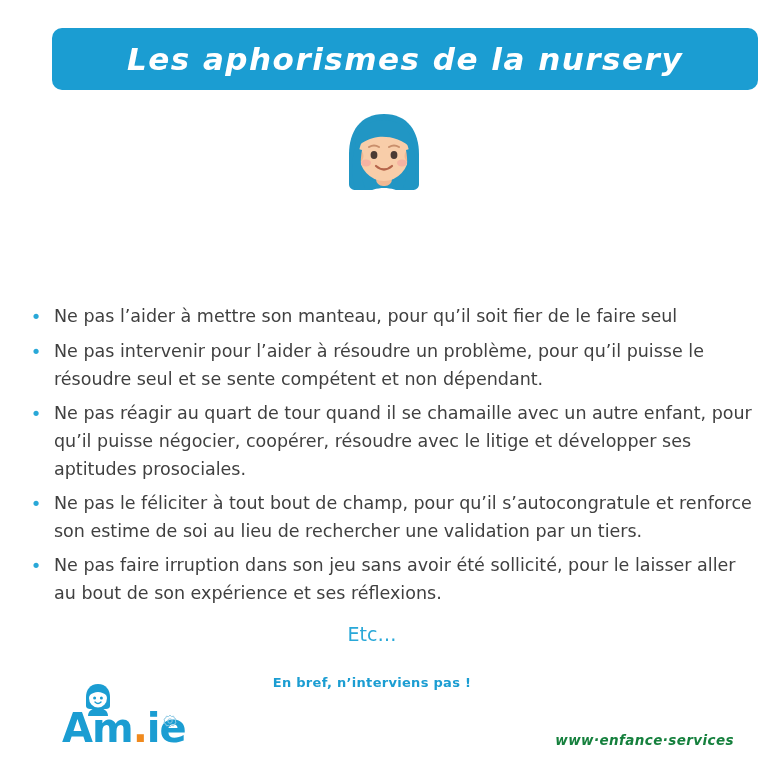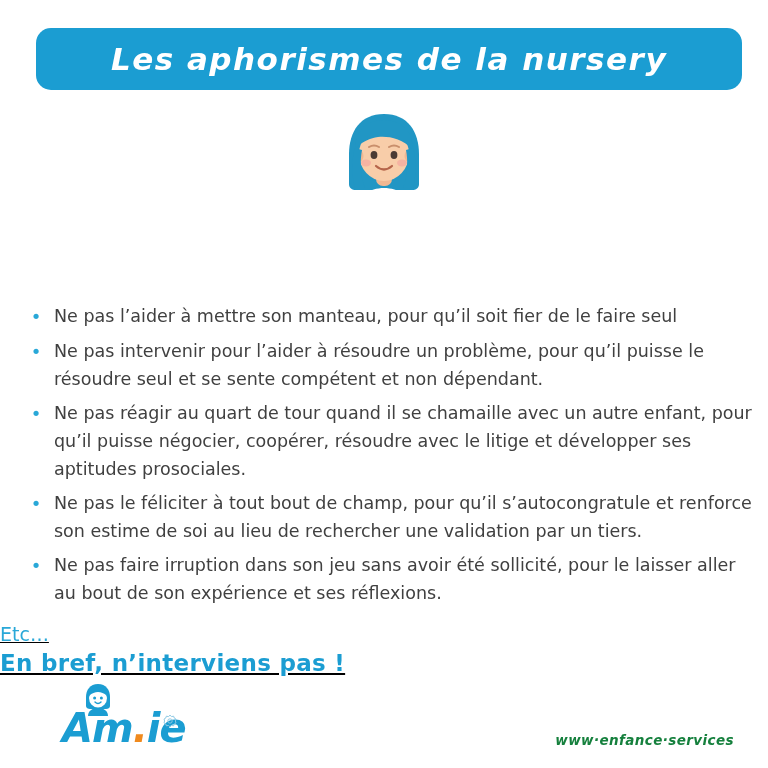--- a/index.html
+++ b/index.html
@@ -17,26 +17,26 @@
   .page {
     position: relative;
     width: 768px;
     height: 768px;
     box-sizing: border-box;
   }
 
   
   .title-banner {
     position: absolute;
-    left: 36px;
+    left: 52px;
     top: 28px;
     width: 706px;
     height: 62px;
     background: #1b9dd2;
-    border-radius: 15px;
+    border-radius: 10px;
     display: flex;
     align-items: center;
     justify-content: center;
     box-sizing: border-box;
   }
   .title-text {
     color: #ffffff;
     font-family: "DejaVu Sans", sans-serif;
     font-size: 31px;
     font-style: italic;
@@ -110,33 +110,34 @@
     line-height: 28px;
     flex: 1 1 auto;
   }
 
   
   .closing {
     position: absolute;
     left: 0;
     top: 620px;
     width: 744px;
-    text-decoration: underline;
+    text-align: center;
   }
   .closing-etc {
     color: #29a8d8;
     font-size: 19px;
     line-height: 28px;
   }
   .closing-bold {
     color: #1b9dd2;
-    font-size: 23px;
+    font-size: 13px;
     font-weight: bold;
     line-height: 30px;
     letter-spacing: 0.3px;
+    margin-top: 20px;
   }
 
   
   .logo {
     position: absolute;
     left: 62px;
     top: 686px;
     width: 150px;
     height: 62px;
   }
@@ -147,21 +148,20 @@
     width: 36px;
     height: 36px;
   }
   .logo-text {
     position: absolute;
     left: 0;
     top: 22px;
     font-size: 40px;
     font-weight: bold;
     color: #1b9dd2;
-    font-style: italic;
     letter-spacing: -1px;
     line-height: 40px;
   }
   .logo-dot {
     color: #f08a1e;
   }
   .logo-gear {
     position: absolute;
     left: 100px;
     top: 28px;

